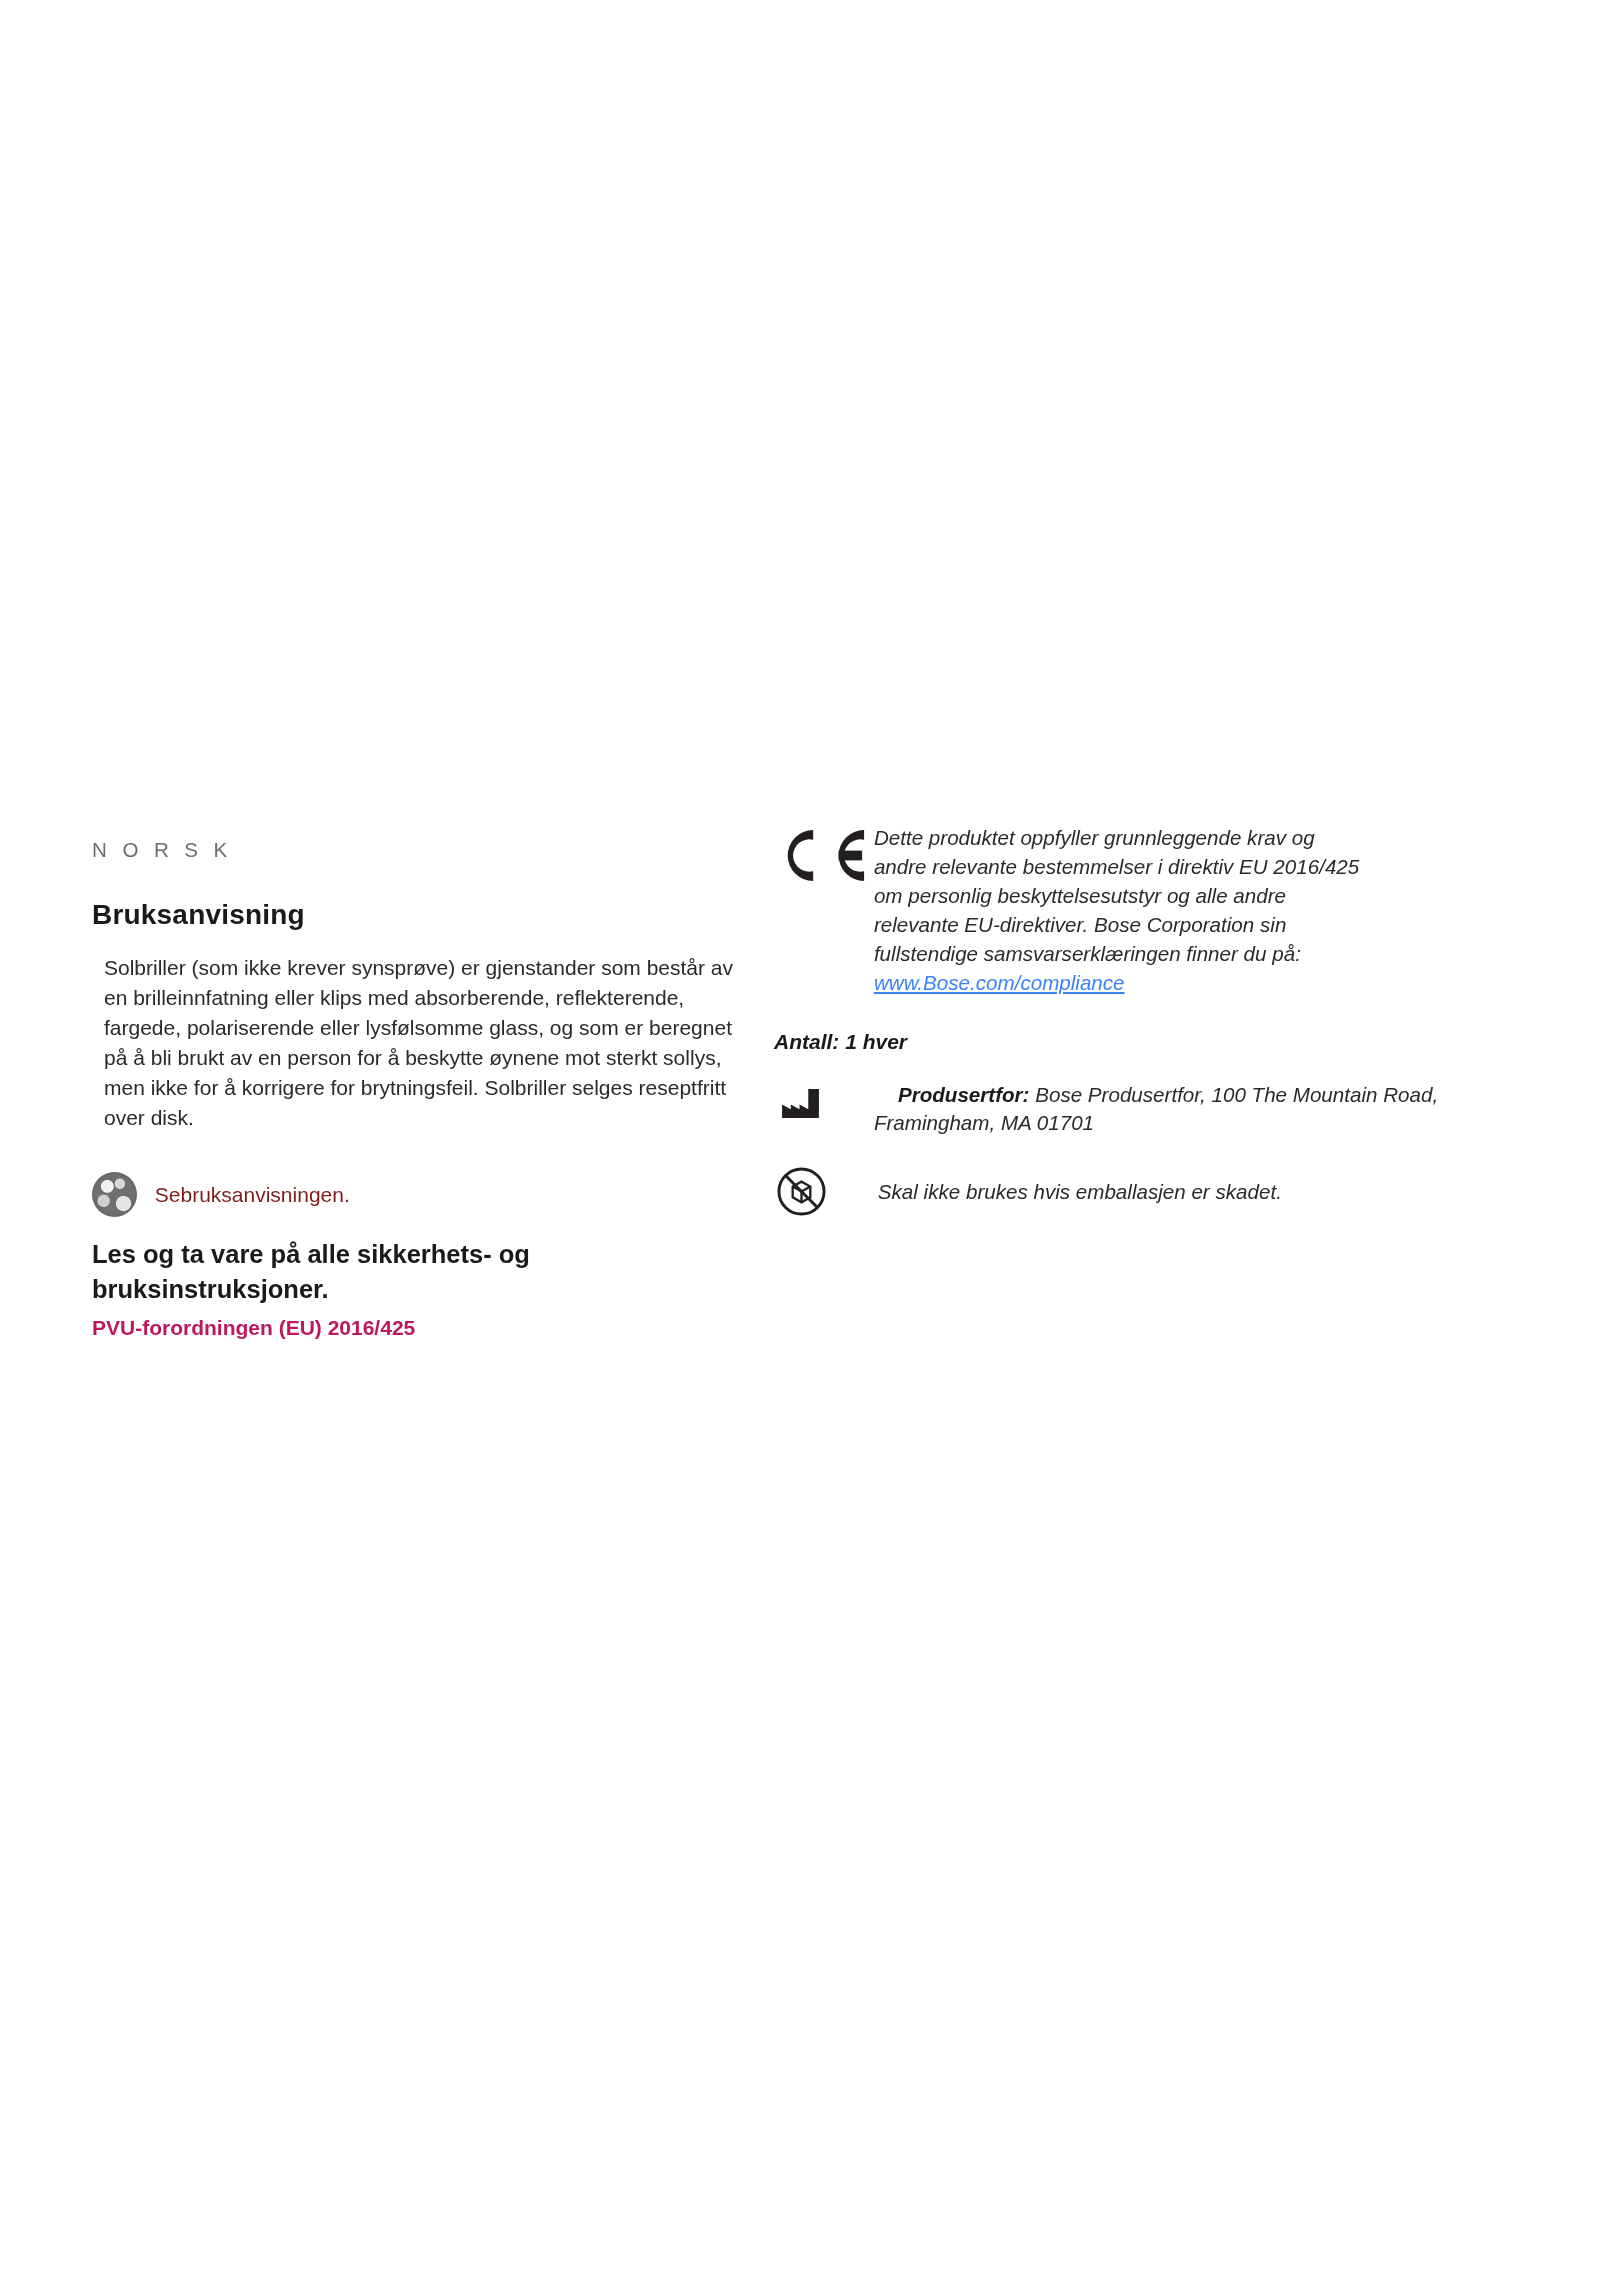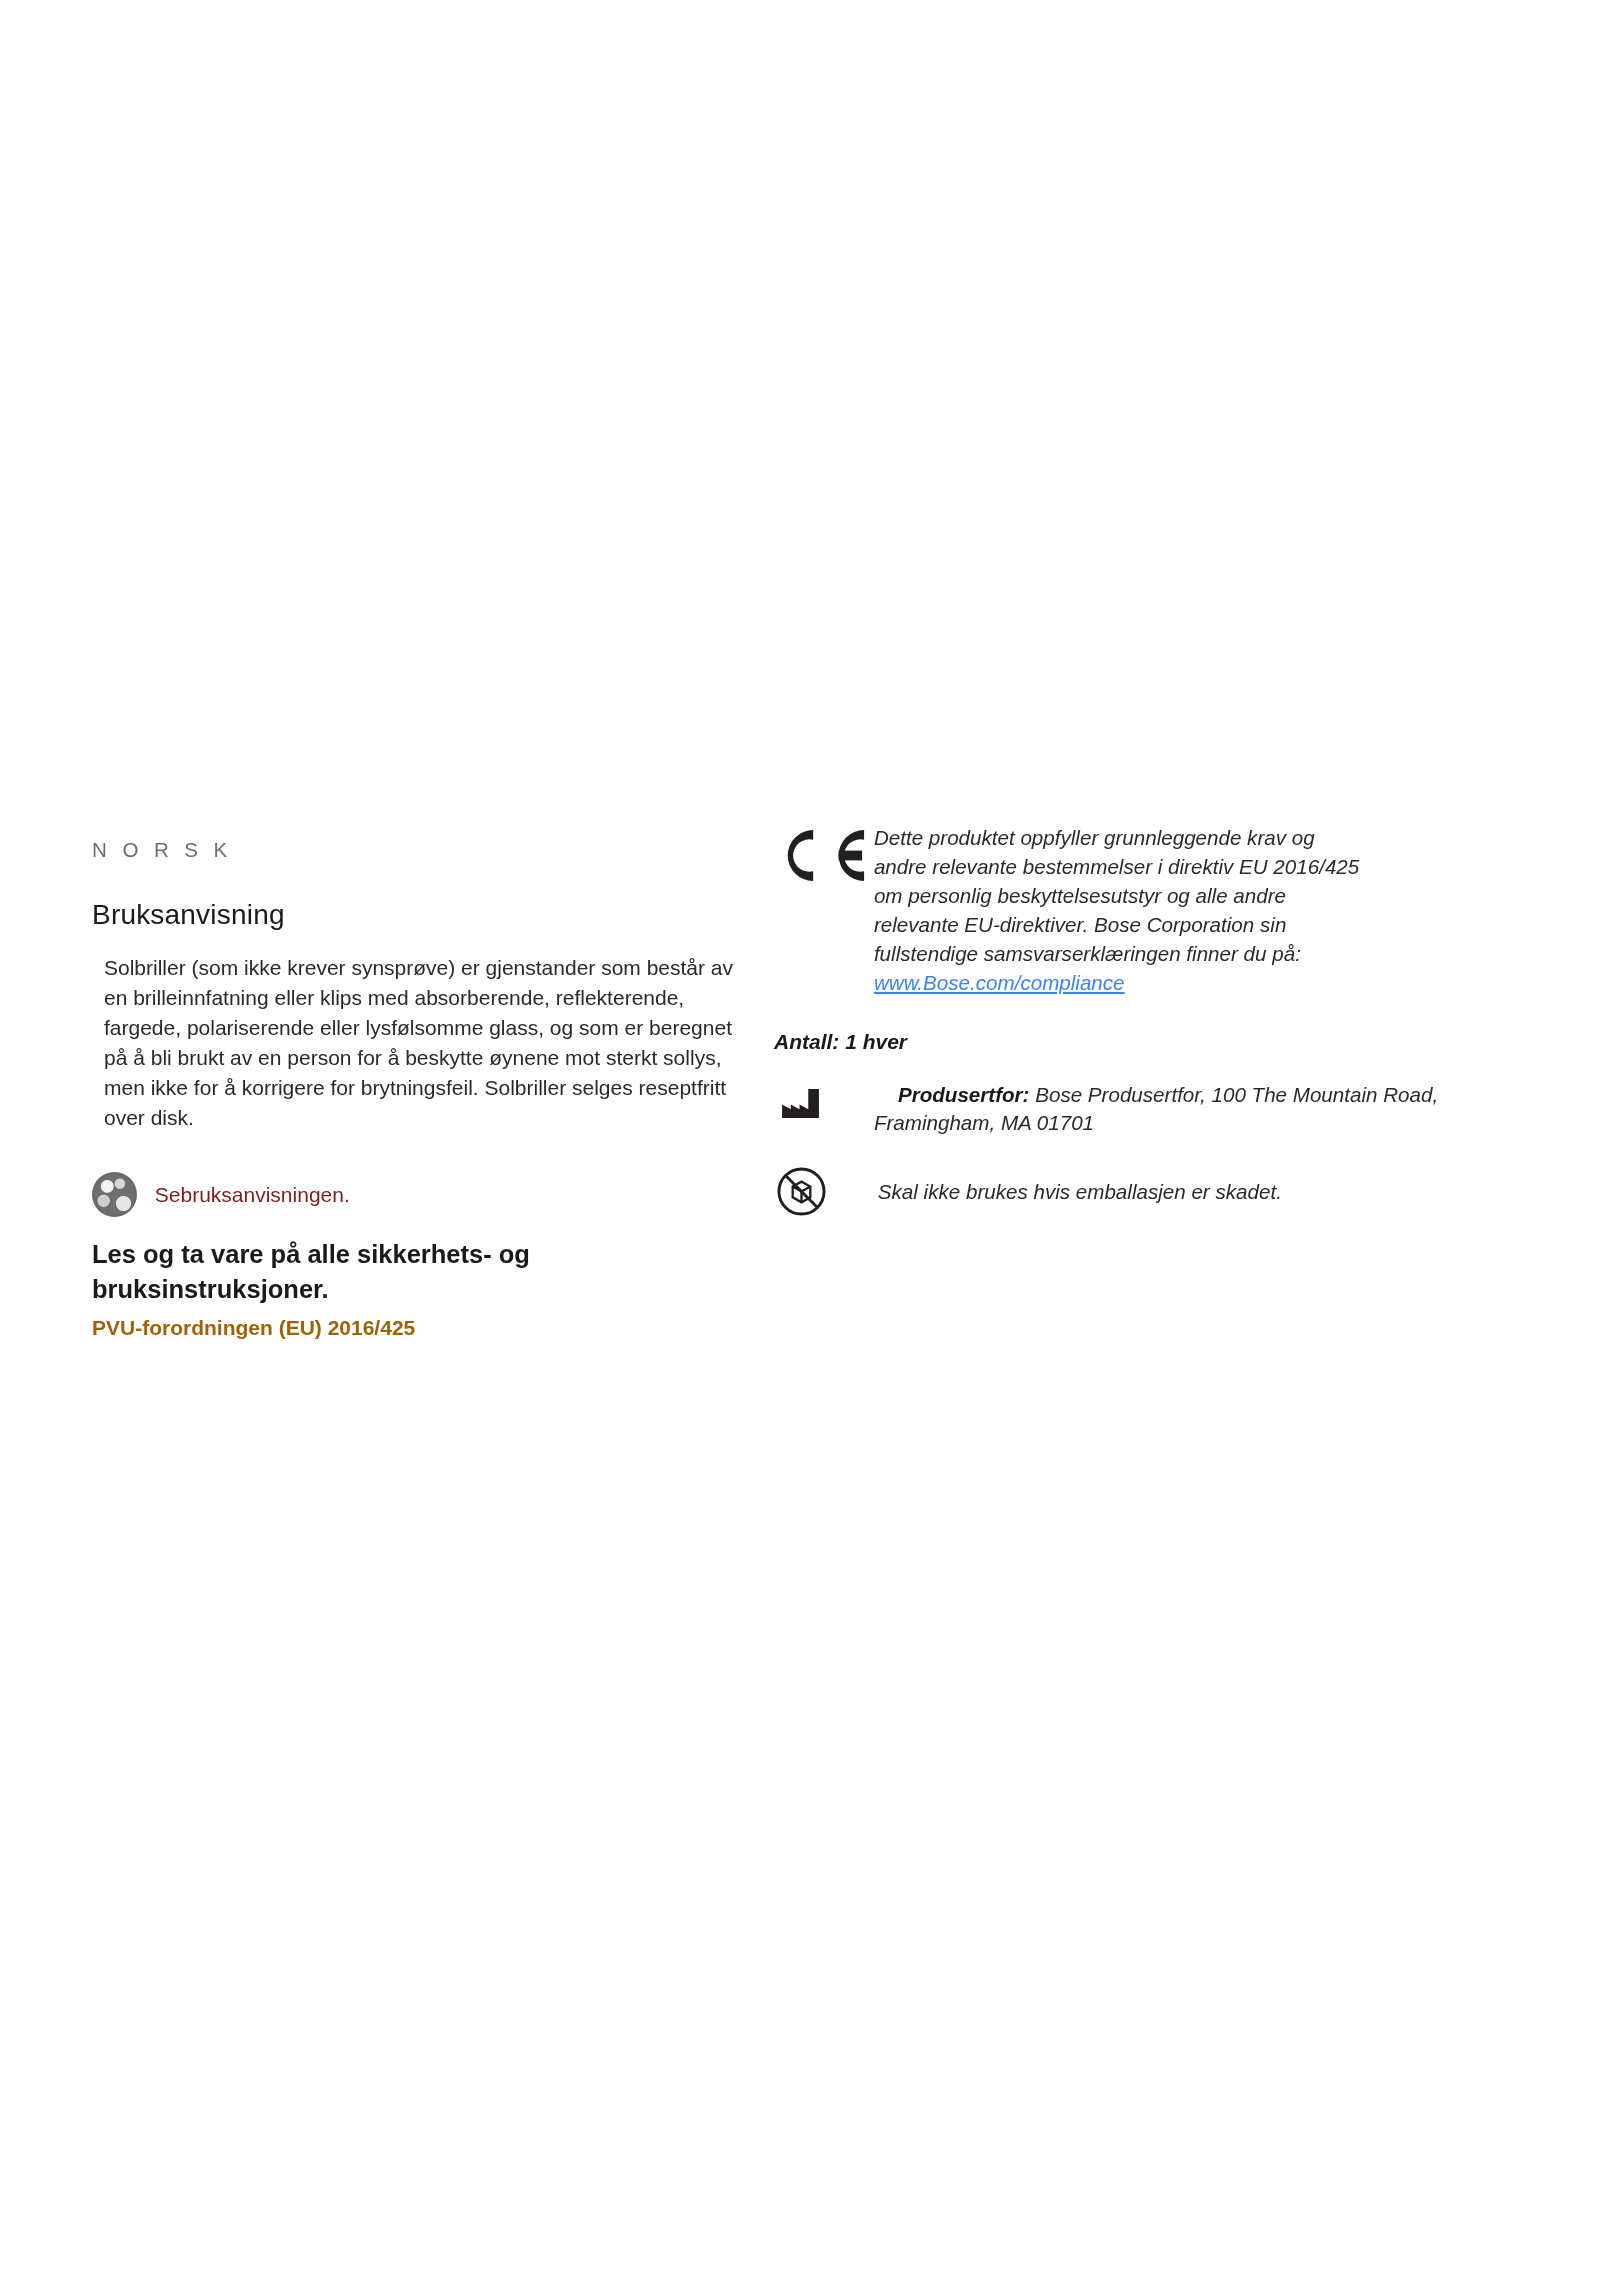--- a/index.html
+++ b/index.html
@@ -32,21 +32,21 @@
   .lang-label {
     font-size: 20.6px;
     letter-spacing: 4.9px;
     color: #6d6e70;
     font-weight: 400;
     margin: 0 0 37px 0;
   }
 
   .heading-1 {
     font-size: 28px;
-    font-weight: normal;
+    font-weight: bold;
     color: #1a1a1a;
     margin: 0 0 21.6px 0;
     letter-spacing: 0.2px;
   }
 
   .body-text {
     font-size: 21px;
     line-height: 30px;
     color: #2a2a2a;
     margin: 12px;
@@ -81,21 +81,21 @@
     font-size: 25.5px;
     font-weight: bold;
     line-height: 35px;
     color: #1a1a1a;
     margin: 0;
     max-width: 588px;
   }
   .regulation {
     font-size: 21px;
     font-weight: bold;
-    color: #a16207;
+    color: #be185d;
     margin: 9.8px 0 0 0;
   }
 
   
   .col-right {
     position: absolute;
     left: 774px;
     top: 823px;
     width: 725px;
     font-style: italic;

